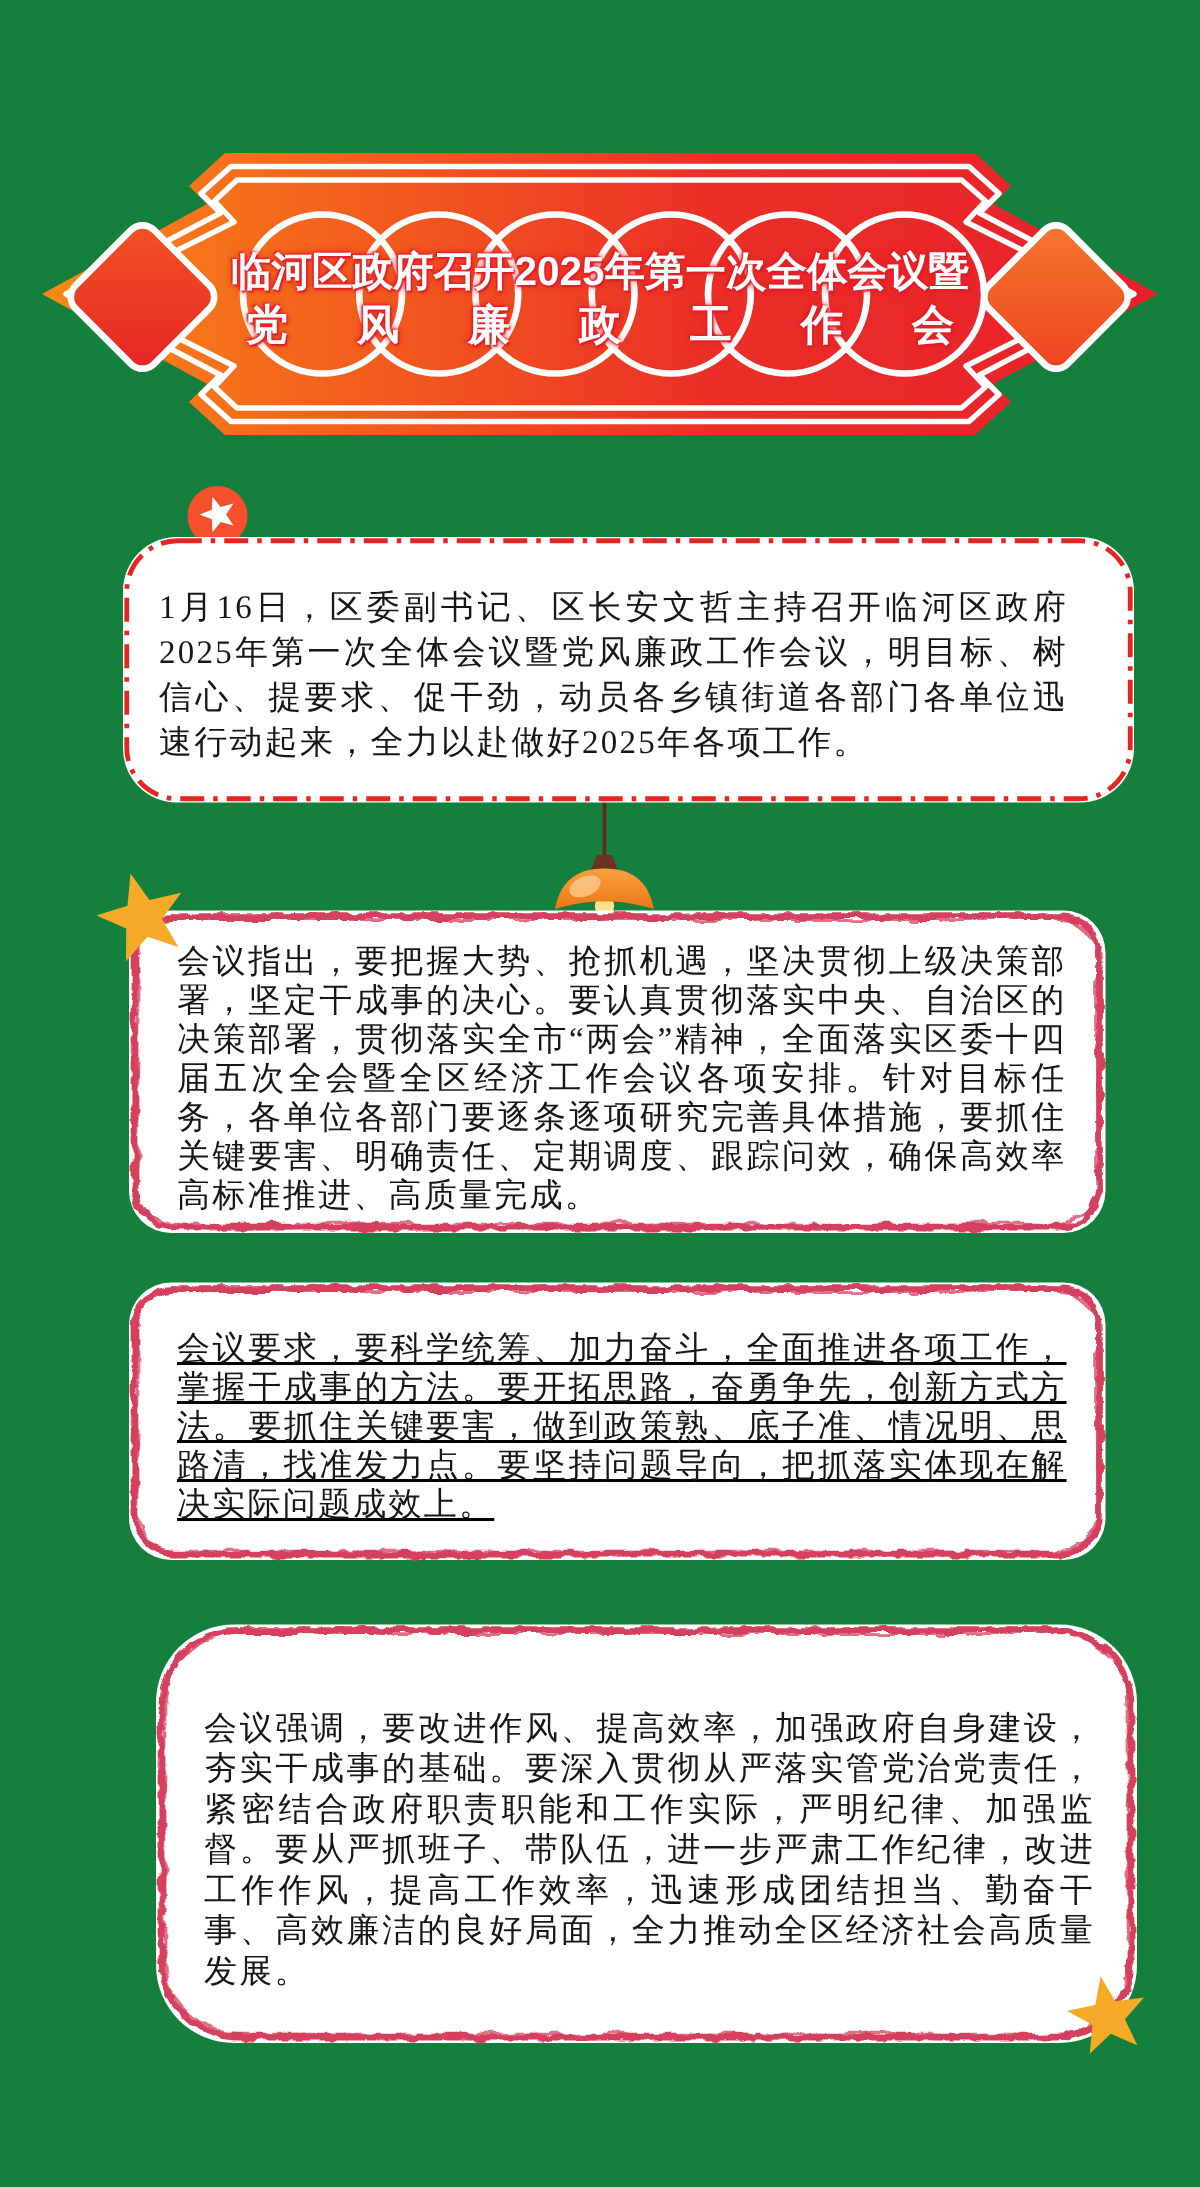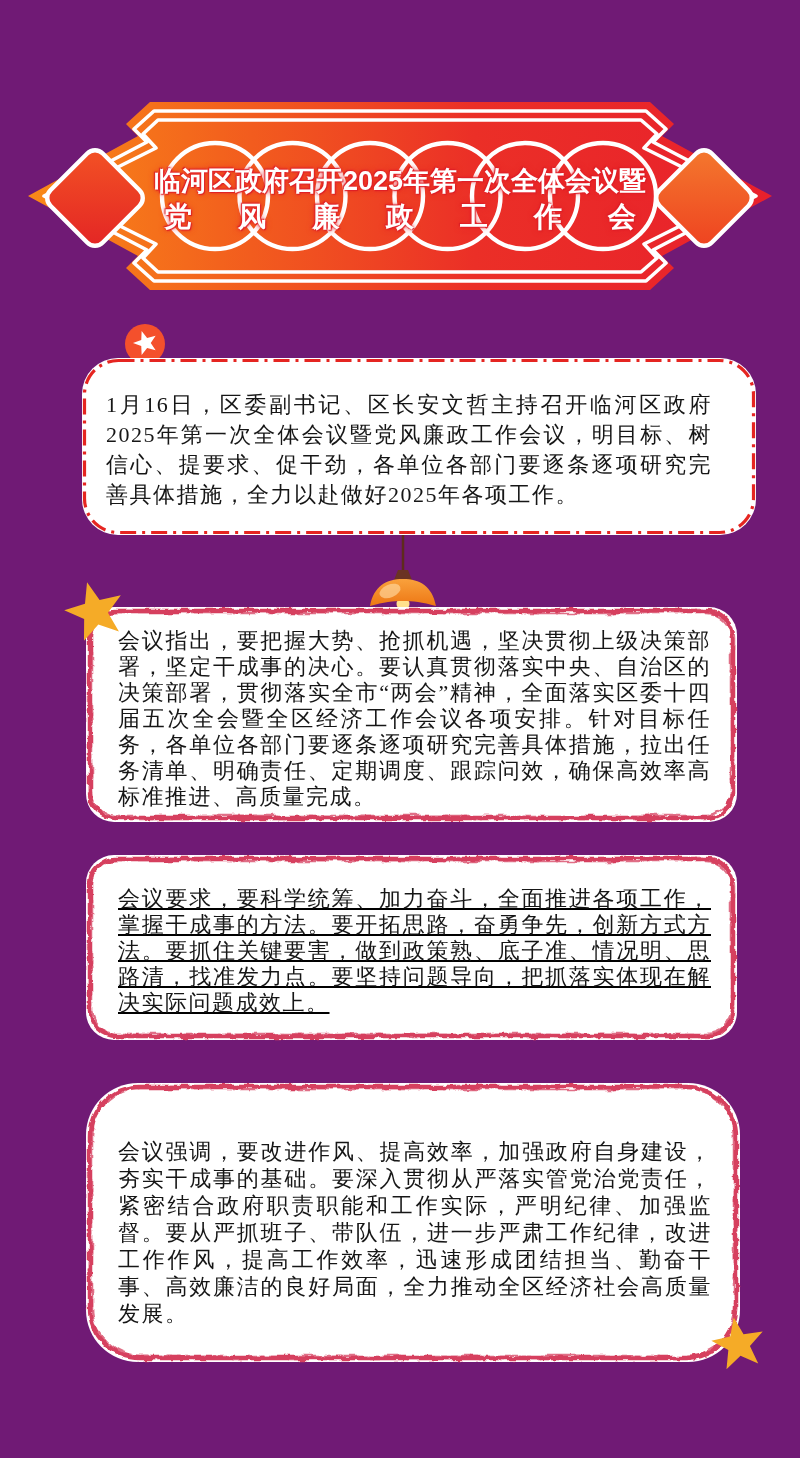--- a/index.html
+++ b/index.html
@@ -1,16 +1,16 @@
 <!DOCTYPE html>
 <html><head>
 <meta charset="utf-8">
 <style>
   html,body{margin:0;padding:0;background:#fff;}
-  .page{position:relative;width:800px;height:1458px;background:#701a75;overflow:hidden;
+  .page{position:relative;width:800px;height:1458px;background:#15803d;overflow:hidden;
         font-family:"Liberation Serif","DejaVu Serif",serif;}
   svg{overflow:visible;}
 
   
   .banner{position:absolute;left:20px;top:96px;width:760px;height:200px;z-index:1;}
   .banner-title{position:absolute;left:0;right:0;top:70px;text-align:center;color:#ffffff;
         font-family:"Liberation Sans","DejaVu Sans",sans-serif;font-weight:bold;
         text-shadow:0 0 3px rgba(233,35,43,.95),0 0 6px rgba(233,35,43,.8),1px 1px 1px rgba(210,25,35,.9),-1px -1px 1px rgba(210,25,35,.9);}
   .banner-title .line1{display:block;font-size:27px;line-height:31px;letter-spacing:0px;}
   .banner-title .line2{display:block;font-size:28px;line-height:31px;margin-top:4px;
@@ -24,21 +24,21 @@
 
   #box1{left:82px;top:358px;width:674px;height:177px;border-radius:36px;}
   #box1 p{padding:32px 44px 0 24px;line-height:30px;}
 
   #box2{left:86px;top:607px;width:651px;height:215px;border-radius:28px;}
   #box2 p{padding:21px 26px 0 32px;line-height:26px;}
 
   #box3{left:86px;top:855px;width:651px;height:185px;border-radius:28px;text-decoration:underline;}
   #box3 p{padding:31px 26px 0 32px;line-height:26px;}
 
-  #box4{left:86px;top:1083px;width:654px;height:279px;border-radius:52px;}
+  #box4{left:104px;top:1083px;width:654px;height:279px;border-radius:52px;}
   #box4 p{padding:55px 28px 0 32px;line-height:27px;}
 
   
   .star-badge{position:absolute;left:124px;top:323px;width:42px;height:42px;z-index:1;}
   .lamp{position:absolute;left:360px;top:534px;width:90px;height:80px;z-index:1;}
   .gold-star{position:absolute;z-index:4;}
   #gold-star-a{left:63px;top:580px;width:64px;height:64px;}
   #gold-star-b{left:710px;top:1316px;width:57px;height:57px;}
 </style>
 </head>
@@ -104,37 +104,37 @@
 
   <svg class="star-badge" viewBox="0 0 42 42">
     <circle cx="21" cy="21" r="20" fill="#f4502c"></circle>
     <use href="#star5" x="8.5" y="7" width="26" height="26" fill="#ffffff" transform="rotate(-18 21.5 20)"></use>
   </svg>
 
   <div class="card" id="box1">
     <svg class="borderlayer" viewBox="0 0 674 177">
       <rect x="2.5" y="2.5" width="669" height="172" rx="34" fill="none" stroke="#e52521" stroke-width="3.2" stroke-dasharray="16 6 3 6"></rect>
     </svg>
-    <p>1月16日，区委副书记、区长安文哲主持召开临河区政府2025年第一次全体会议暨党风廉政工作会议，明目标、树信心、提要求、促干劲，各单位各部门要逐条逐项研究完善具体措施，全力以赴做好2025年各项工作。</p>
+    <p>1月16日，区委副书记、区长安文哲主持召开临河区政府2025年第一次全体会议暨党风廉政工作会议，明目标、树信心、提要求、促干劲，动员各乡镇街道各部门各单位迅速行动起来，全力以赴做好2025年各项工作。</p>
   </div>
 
   <svg class="lamp" viewBox="0 0 90 80">
     <path d="M43,0 V38" stroke="#5e2b1c" stroke-width="2.5" fill="none"></path>
     <path d="M38,36 L48,36 L52,46 L34,46 Z" fill="#6b3323"></path>
     <circle cx="43" cy="70" r="6.5" fill="#ffe18d"></circle>
     <path d="M10,72 C14,52 26,45 43,45 C60,45 72,52 76,72 C62,68 53,67 43,67 C33,67 24,68 10,72 Z" fill="url(#shadeGrad)"></path>
     <ellipse cx="30" cy="57" rx="11" ry="6.5" fill="#ffd9a0" opacity="0.65" transform="rotate(-22 30 57)"></ellipse>
   </svg>
 
   <div class="card" id="box2">
     <svg class="borderlayer" viewBox="0 0 651 215">
       <rect x="4" y="4" width="643" height="207" rx="26" fill="none" stroke="#d6415e" stroke-width="4.5" filter="url(#roughA)"></rect>
       <rect x="5" y="5" width="641" height="205" rx="26" fill="none" stroke="#d6415e" stroke-width="2.5" opacity="0.75" filter="url(#roughB)"></rect>
     </svg>
-    <p>会议指出，要把握大势、抢抓机遇，坚决贯彻上级决策部署，坚定干成事的决心。要认真贯彻落实中央、自治区的决策部署，贯彻落实全市“两会”精神，全面落实区委十四届五次全会暨全区经济工作会议各项安排。针对目标任务，各单位各部门要逐条逐项研究完善具体措施，拉出任务清单、明确责任、定期调度、跟踪问效，确保高效率高标准推进、高质量完成。</p>
+    <p>会议指出，要把握大势、抢抓机遇，坚决贯彻上级决策部署，坚定干成事的决心。要认真贯彻落实中央、自治区的决策部署，贯彻落实全市“两会”精神，全面落实区委十四届五次全会暨全区经济工作会议各项安排。针对目标任务，各单位各部门要逐条逐项研究完善具体措施，要抓住关键要害、明确责任、定期调度、跟踪问效，确保高效率高标准推进、高质量完成。</p>
   </div>
 
   <div class="card" id="box3">
     <svg class="borderlayer" viewBox="0 0 651 185">
       <rect x="4" y="4" width="643" height="177" rx="26" fill="none" stroke="#d6415e" stroke-width="4.5" filter="url(#roughA)"></rect>
       <rect x="5" y="5" width="641" height="175" rx="26" fill="none" stroke="#d6415e" stroke-width="2.5" opacity="0.75" filter="url(#roughB)"></rect>
     </svg>
     <p>会议要求，要科学统筹、加力奋斗，全面推进各项工作，掌握干成事的方法。要开拓思路，奋勇争先，创新方式方法。要抓住关键要害，做到政策熟、底子准、情况明、思路清，找准发力点。要坚持问题导向，把抓落实体现在解决实际问题成效上。</p>
   </div>
 

